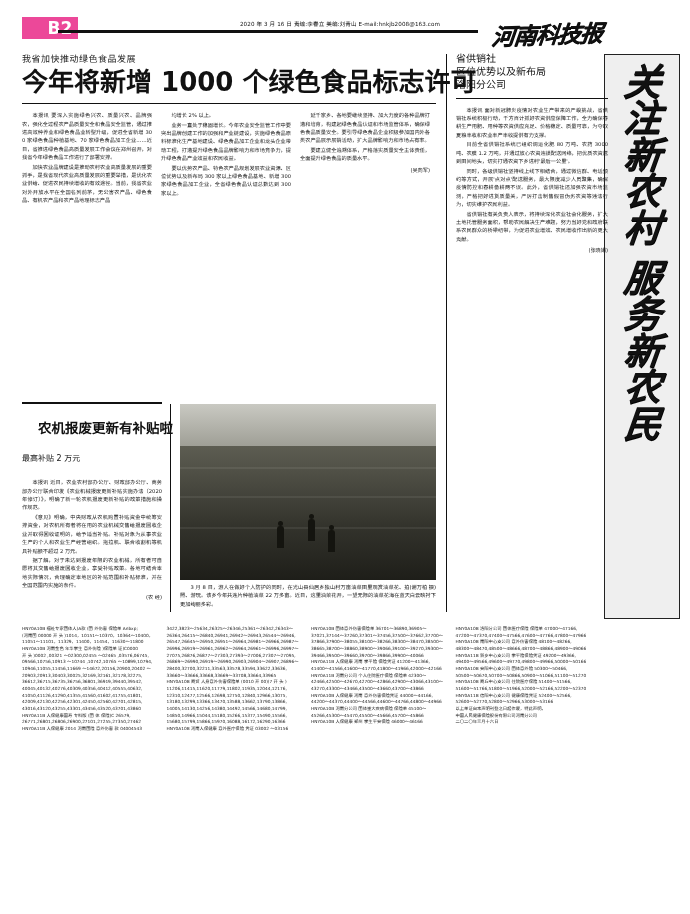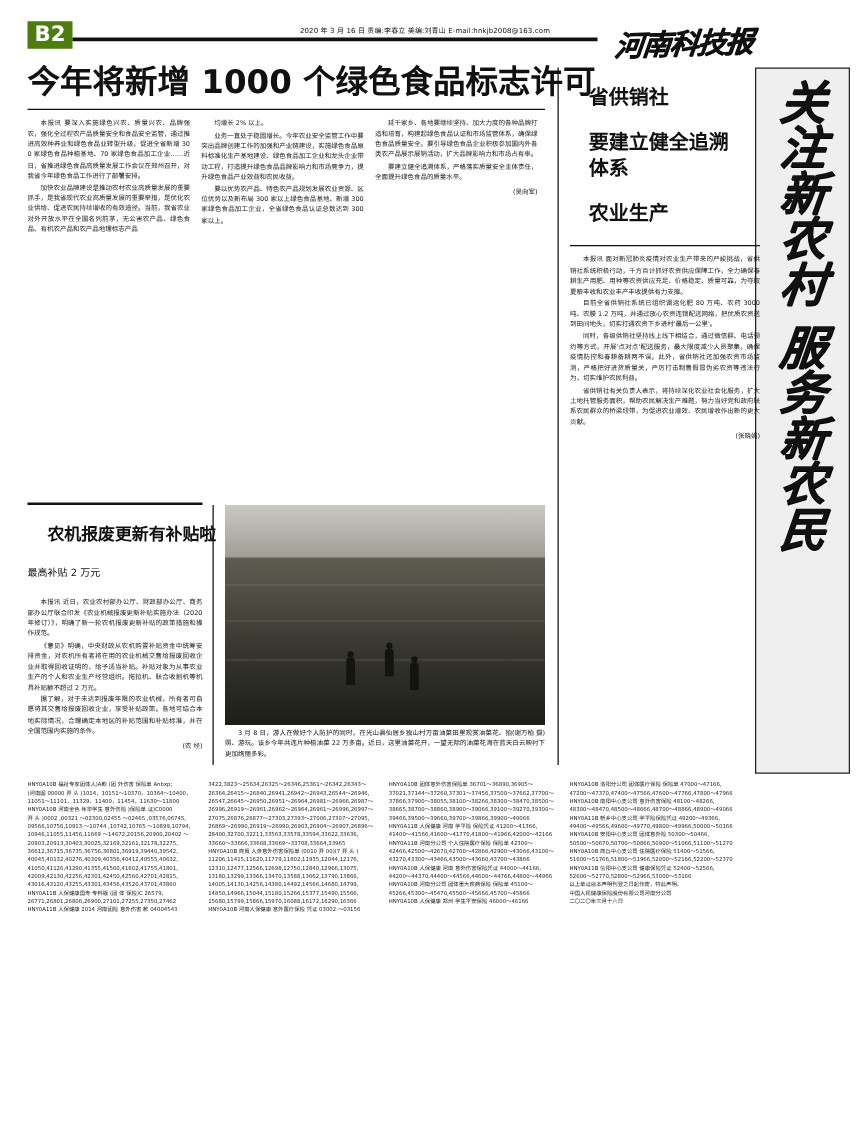--- a/index.html
+++ b/index.html
@@ -8,23 +8,24 @@
     width:690px;height:914px;overflow:hidden;
     font-family:"DejaVu Sans","Liberation Sans",sans-serif;
     color:#111;position:relative;
   }
   .page{width:690px;height:914px;position:relative;box-sizing:border-box;padding:0;}
 
   
   .masthead{position:relative;height:52px;}
   .pagebadge{
     position:absolute;left:22px;top:17px;width:36px;height:22px;
-    background:#4d7c0f;color:#fff;font-weight:bold;font-size:17px;
+    background:#ec4899;color:#fff;font-weight:bold;font-size:17px;
     line-height:22px;text-align:center;letter-spacing:0px;
     font-family:"DejaVu Sans",sans-serif;
+    padding-left:20px;
   }
   .rule-top{
     position:absolute;left:58px;top:30px;width:420px;height:3px;background:#111;
   }
   .issueline{
     position:absolute;left:200px;top:20px;width:280px;text-align:center;
     font-size:5.6px;letter-spacing:.1px;color:#111;white-space:nowrap;
   }
   .sectionwrap{
     position:absolute;left:252px;top:33px;width:190px;height:24px;
@@ -94,21 +95,21 @@
 
   
   .headline-sub{
     font-size:13.5px;font-weight:bold;letter-spacing:0px;line-height:1.2;margin:16px;
     white-space:nowrap;
   }
   .subdeck{font-size:8px;margin:3px 0 15px 0;}
 
   
   .headline-right{
-    font-size:16px;font-weight:bold;line-height:1.32;margin:15px;letter-spacing:0;
+    font-size:10px;font-weight:normal;line-height:1.32;margin:0;letter-spacing:0;
   }
 
   
   .photo{
     position:absolute;border:0;overflow:hidden;background:#6d6d64;
   }
   .photo .sky{position:absolute;left:0;top:0;right:0;height:26%;
     background:linear-gradient(#c9c9c2,#9b9b92);}
   .photo .field{position:absolute;left:0;top:24%;right:0;bottom:0;
     background:linear-gradient(#5d5d52,#33332c 60%,#1e1e19);}
@@ -162,20 +163,21 @@
       <div class="ch">民</div>
     </div>
 
     <div class="cols">
 
       <div class="vline" style="left:424px;top:2px;height:558px;"></div>
 
       <div class="vline" style="left:148px;top:352px;height:208px;"></div>
 
       <div style="position:absolute;left:0;top:0;width:414px;">
+        <div class="kicker">我省加快推动绿色食品发展</div>
         <h1 class="headline-main">今年将新增 1000 个绿色食品标志许可</h1>
         <div class="hr-thin"></div>
 
         <div style="display:flex;gap:9px;">
           <div class="textcol" style="width:130px;">
             <p>本报讯 要深入实施绿色兴农、质量兴农、品牌强农，强化全过程农产品质量安全和食品安全监管，通过推进高效种养业和绿色食品业转型升级，促进全省新增 300 家绿色食品种植基地、70 家绿色食品加工企业……近日，省推进绿色食品高质量发展工作会议在郑州召开，对我省今年绿色食品工作进行了部署安排。</p>
             <p>加快农业品牌建设是推动农村农业高质量发展的重要抓手，是我省现代农业高质量发展的重要举措，是优化农业供给、促进农民持续增收的有效途径。当前，我省农业对外开放水平在全国名列前茅，无公害农产品、绿色食品、有机农产品和农产品地理标志产品</p>
           </div>
           <div class="textcol" style="width:130px;">
             <p>均增长 2% 以上。</p>
@@ -214,22 +216,22 @@
           <div class="person" style="left:58%;bottom:16%;"></div>
         </div>
         <div class="caption">
           <span class="credit">(谢万柏 摄)</span>
           <span>3 月 8 日，游人在做好个人防护的同时，在光山县仙居乡独山村万亩油菜田里观赏油菜花、拍照、游玩。该乡今年共连片种植油菜 22 万多亩。近日，这里油菜花开，一望无际的油菜花海在蓝天白云映衬下更加绚丽多彩。</span>
         </div>
       </div>
 
       <div style="position:absolute;left:434px;top:0;width:152px;">
         <h2 class="headline-right">省供销社</h2>
-        <h2 class="headline-right">要建立健全追溯体系</h2>
-        <h2 class="headline-right">农业生产</h2>
+        <h2 class="headline-right">区位优势以及新布局</h2>
+        <h2 class="headline-right">洛阳分公司</h2>
         <div class="hr-thin"></div>
         <div class="textcol">
           <p>本报讯 面对新冠肺炎疫情对农业生产带来的严峻挑战，省供销社系统积极行动，千方百计抓好农资供应保障工作，全力确保春耕生产用肥、用种等农资供应充足、价格稳定、质量可靠，为夺取夏粮丰收和农业丰产丰收提供有力支撑。</p>
           <p>目前全省供销社系统已组织调运化肥 80 万吨、农药 3000 吨、农膜 1.2 万吨，并通过放心农资连锁配送网络，把优质农资送到田间地头，切实打通农资下乡进村'最后一公里'。</p>
           <p>同时，各级供销社坚持线上线下相结合，通过微信群、电话预约等方式，开展'点对点'配送服务，最大限度减少人员聚集，确保疫情防控和春耕备耕两不误。此外，省供销社还加强农资市场监测，严格把好进货质量关，严厉打击制售假冒伪劣农资等违法行为，切实维护农民利益。</p>
           <p>省供销社有关负责人表示，将持续深化农业社会化服务，扩大土地托管服务面积，帮助农民解决生产难题，努力当好党和政府联系农民群众的桥梁纽带，为促进农业增效、农民增收作出新的更大贡献。</p>
           <div class="sig">(张晓娟)</div>
         </div>
       </div>
 

